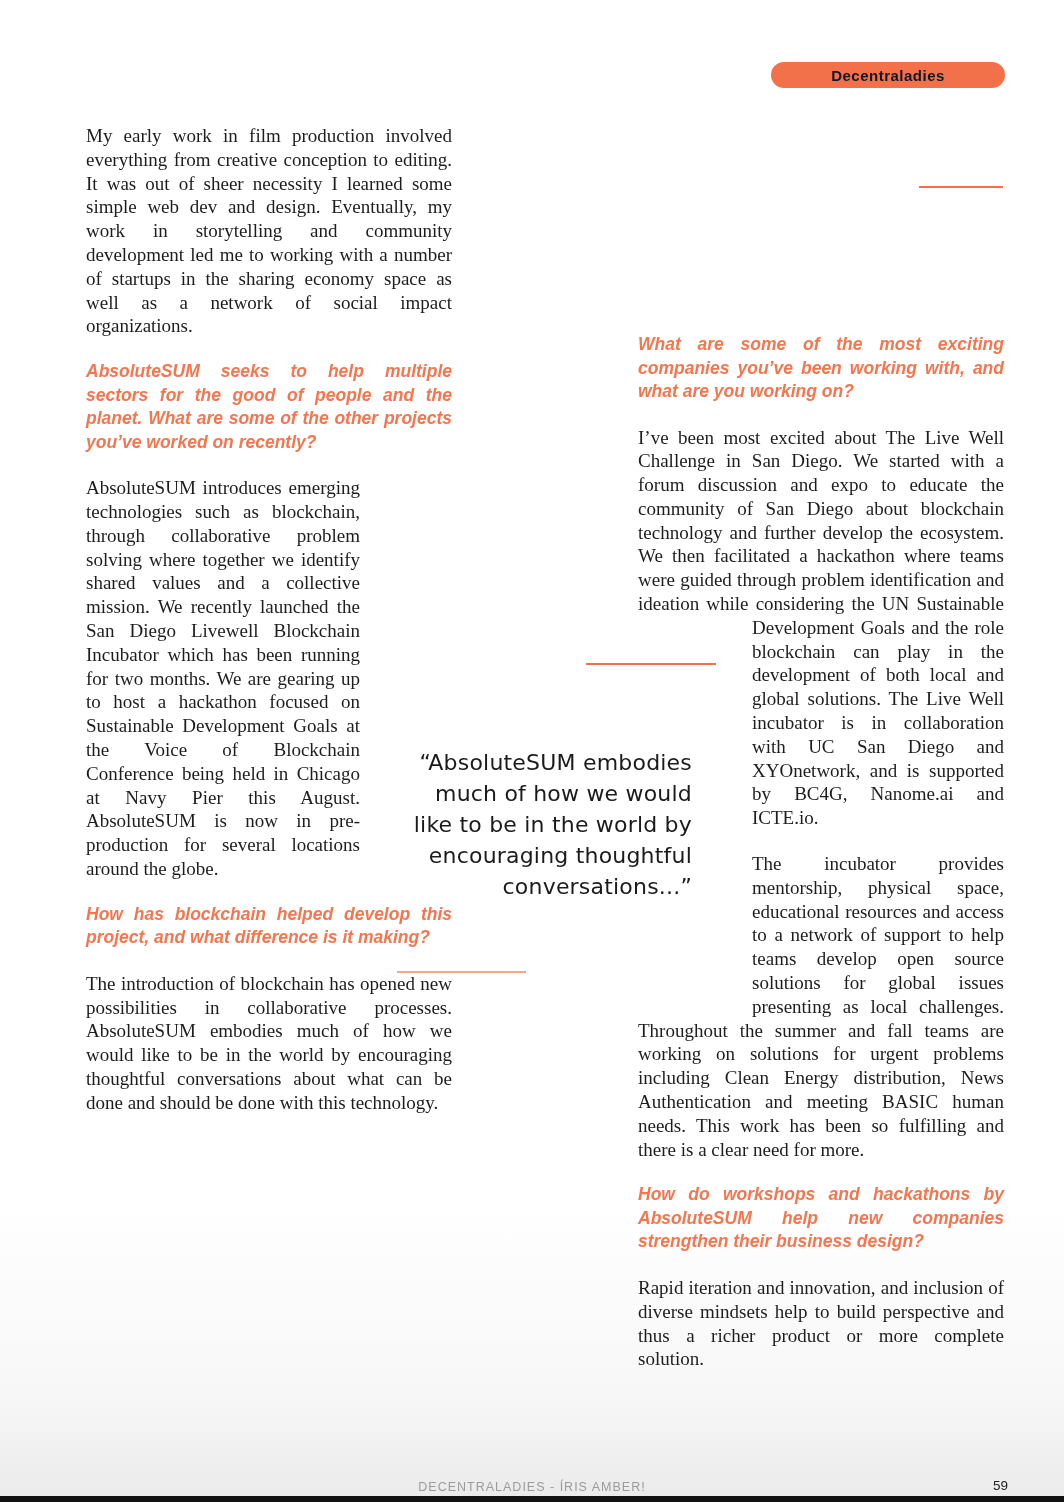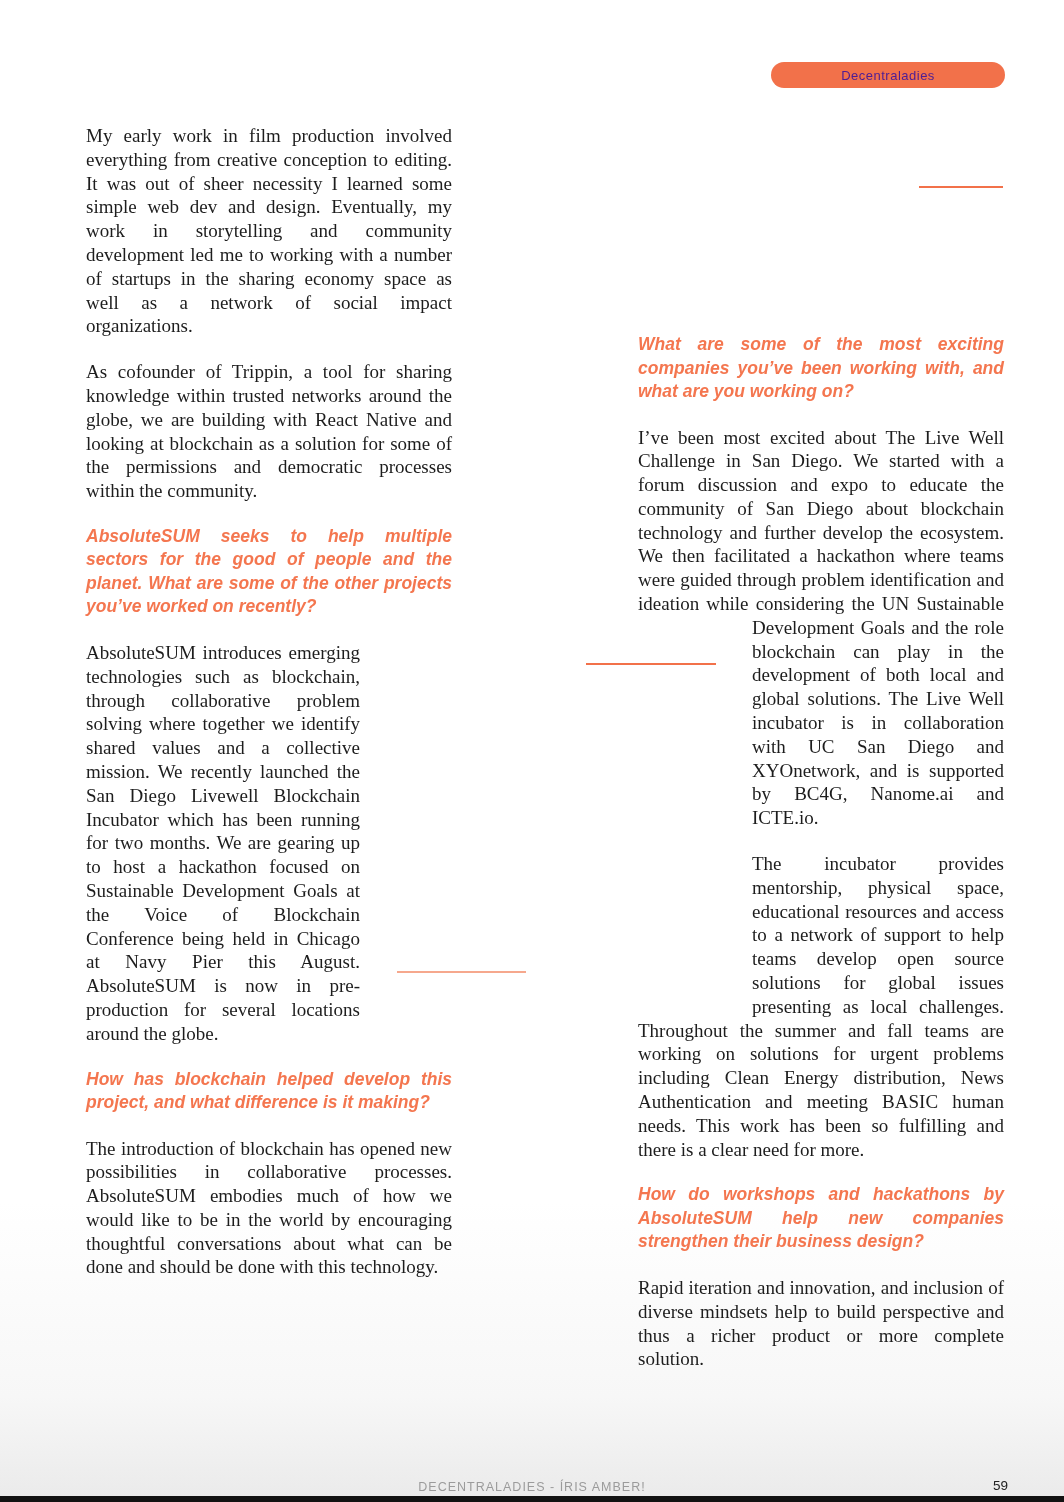--- a/index.html
+++ b/index.html
@@ -7,22 +7,22 @@
     position:relative; width:1064px; height:1502px; overflow:hidden;
     background:linear-gradient(180deg,#ffffff 0%,#ffffff 80%,#f7f7f7 93%,#eaeaea 100%);
     font-family:"Liberation Serif", serif;
   }
   .badge {
     position:absolute; top:62px; right:59px; width:234px; height:26px;
     background:#F2714A; border-radius:14px;
     display:flex; align-items:center; justify-content:center;
   }
   .badge-label {
-    color:#4c1d95; font-family:"Liberation Sans",sans-serif; font-weight:400;
-    font-size:13px; letter-spacing:.5px;
+    color:#0f172a; font-family:"Liberation Sans",sans-serif; font-weight:700;
+    font-size:15px; letter-spacing:.5px;
   }
   .page-title {
     position:absolute; top:142px; right:61px; white-space:nowrap;
     color:#F2714A; font-family:"Liberation Sans",sans-serif; font-weight:700;
     font-size:19px; letter-spacing:.6px;
   }
   .title-underline {
     position:absolute; top:186px; right:61px; width:84px; height:2px; background:#F2714A;
   }
   .col {
@@ -63,35 +63,35 @@
 <div class="page">
 
   <div class="badge">
     <span class="badge-label">Decentraladies</span>
   </div>
 
   <div class="title-underline"></div>
 
   <div class="col col-left">
     <p>My early work in film production involved everything from creative conception to editing. It was out of sheer necessity I learned some simple web dev and design. Eventually, my work in storytelling and community development led me to working with a number of startups in the sharing economy space as well as a network of social impact organizations.</p>
-    <p>As cofounder of Trippin, a tool for sharing knowledge within trusted networks around the globe, we are building with React Native and looking at blockchain as a solution for some of the permissions and democratic processes within the community.</p>
     <p class="question">AbsoluteSUM seeks to help multiple sectors for the good of people and the planet. What are some of the other projects you’ve worked on recently?</p>
     <p><span class="spacer-right"></span><span>AbsoluteSUM introduces emerging technologies such as blockchain, through collaborative problem solving where together we identify shared values and a collective mission. We recently launched the San Diego Livewell Blockchain Incubator which has been running for two months. We are gearing up to host a hackathon focused on Sustainable Development Goals at the Voice of Blockchain Conference being held in Chicago at Navy Pier this August. AbsoluteSUM is now in pre-production for several locations around the globe.</span></p>
     <p class="question">How has blockchain helped develop this project, and what difference is it making?</p>
     <p>The introduction of blockchain has opened new possibilities in collaborative processes. AbsoluteSUM embodies much of how we would like to be in the world by encouraging thoughtful conversations about what can be done and should be done with this technology.</p>
   </div>
 
   <div class="col col-right">
     <p class="question">What are some of the most exciting companies you’ve been working with, and what are you working on?</p>
     <p><span>I’ve been most excited about The Live Well Challenge in San Diego. We started with a forum discussion and expo to educate the community of San Diego about blockchain technology and further develop the ecosystem. We then facilitated a hackathon where teams were guided through problem identification and ideation while considering the UN Sustainable Development Goals and </span><span class="spacer-left"></span><span>the role blockchain can play in the development of both local and global solutions. The Live Well incubator is in collaboration with UC San Diego and XYOnetwork, and is supported by BC4G, Nanome.ai and ICTE.io.</span></p>
     <p>The incubator provides mentorship, physical space, educational resources and access to a network of support to help teams develop open source solutions for global issues presenting as local challenges.  Throughout the summer and fall teams are working on solutions for urgent problems including Clean Energy distribution, News Authentication and meeting BASIC human needs. This work has been so fulfilling and there is a clear need for more.</p>
     <p class="question">How do workshops and hackathons by AbsoluteSUM help new companies strengthen their business design?</p>
     <p>Rapid iteration and innovation, and inclusion of diverse mindsets help to build perspective and thus a richer product or more complete solution.</p>
   </div>
 
   <div class="quote-line-top"></div>
+  <div class="pull-quote">“AbsoluteSUM embodies much of how we would like to be in the world by encouraging thoughtful conversations...”</div>
   <div class="quote-line-bottom"></div>
 
   <div class="footer-label">DECENTRALADIES - ÍRIS AMBER!</div>
   <div class="page-number">59</div>
   <div class="footer-bar"></div>
 
 </div>
 
 </body></html>

